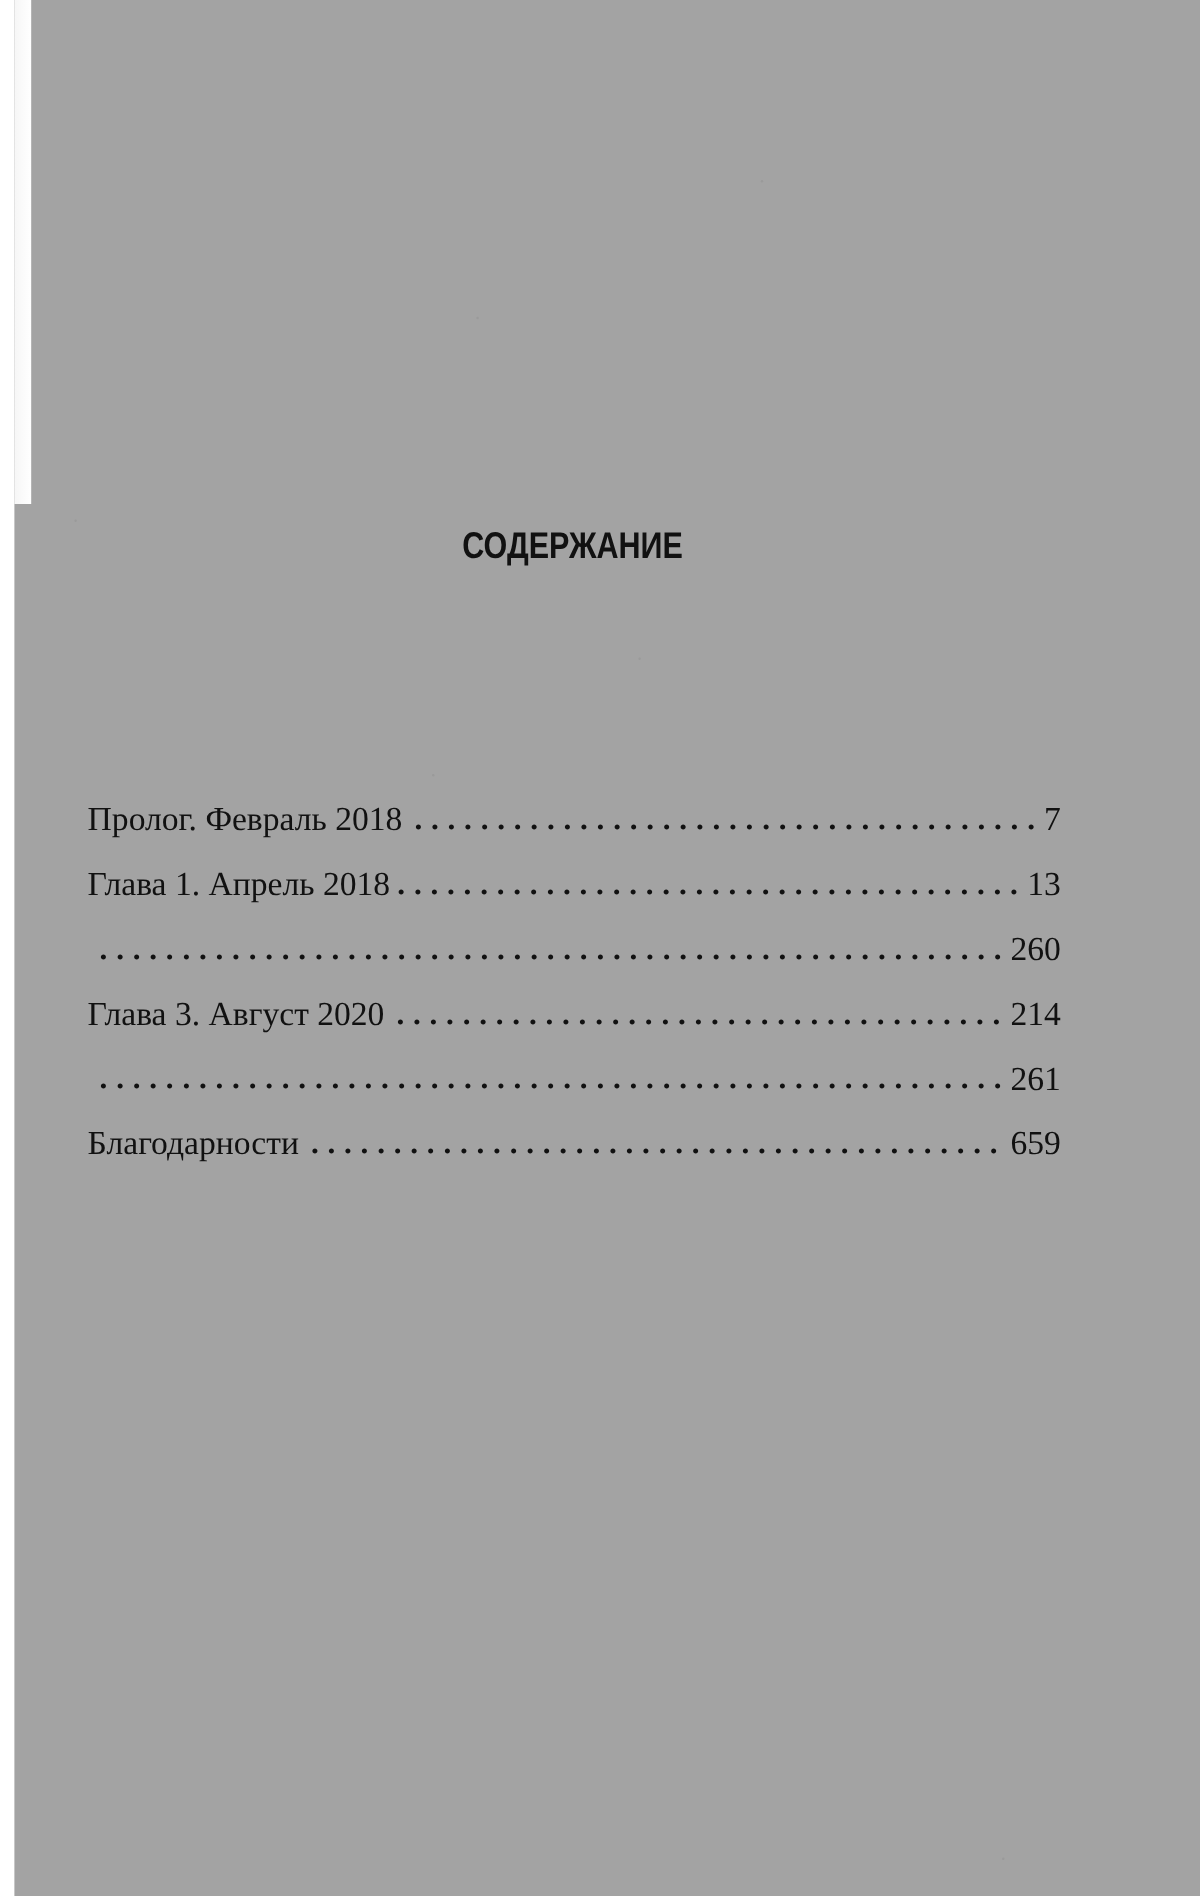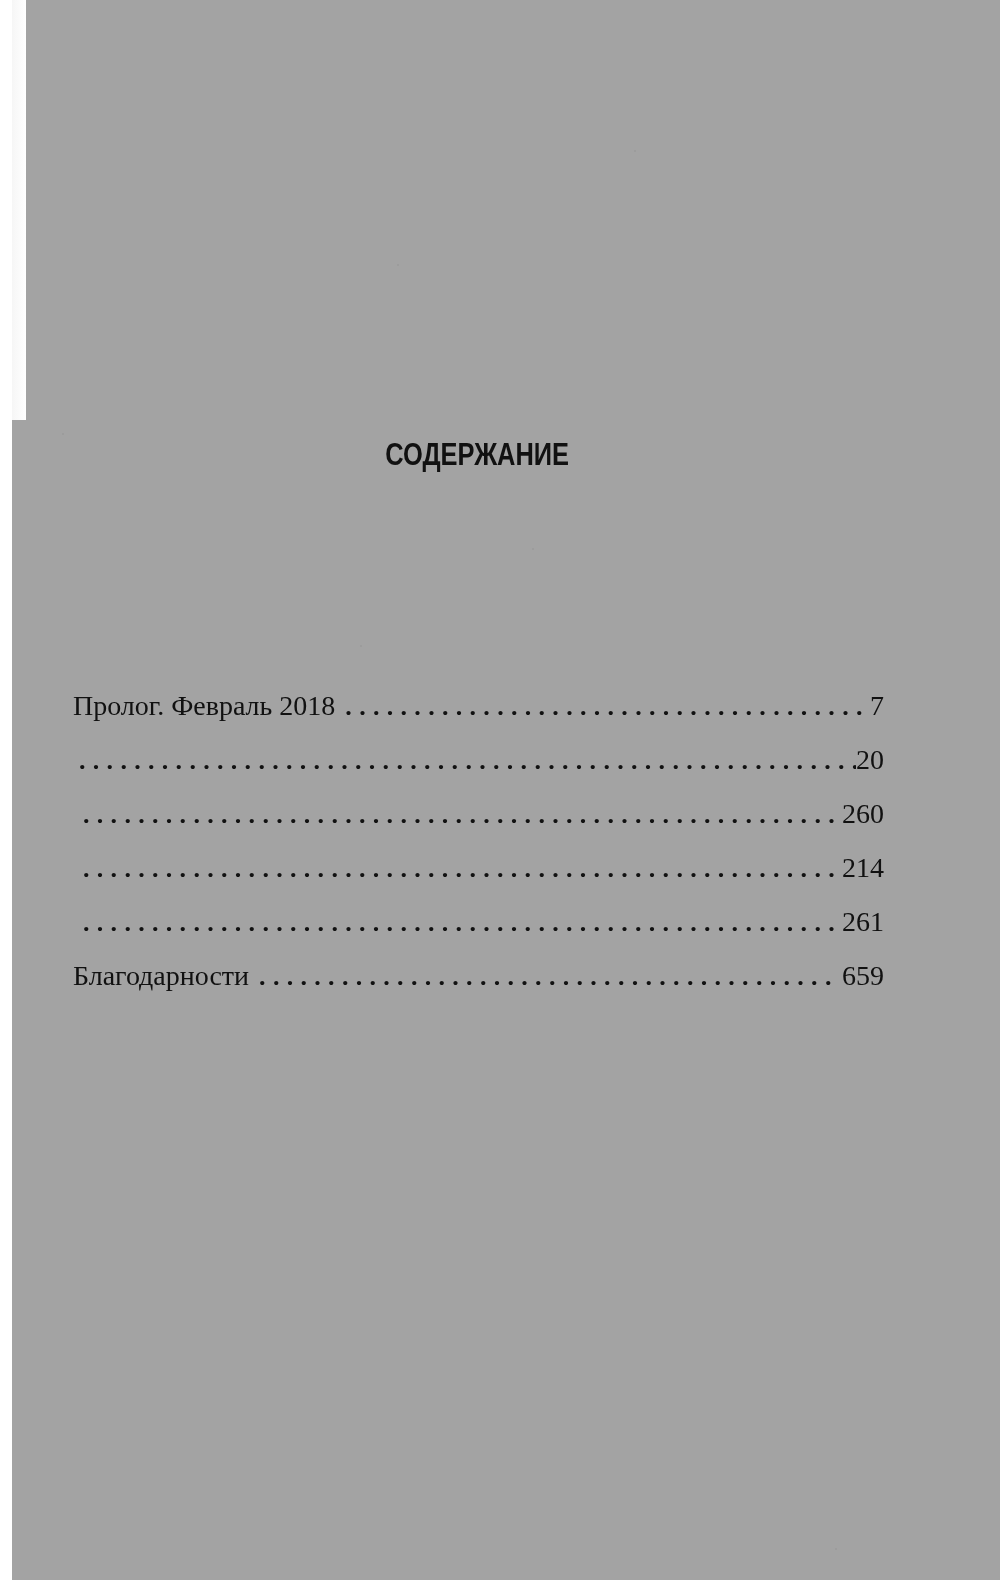--- a/index.html
+++ b/index.html
@@ -43,21 +43,21 @@
       color: #111;
     }
     .toc {
       position: absolute;
       left: 61px;
       top: 668px;
       width: 811px;
     }
     .toc-row {
       display: flex;
-      align-items: flex-end;
+      align-items: flex-start;
       height: 54px;
       font-family: "Liberation Serif", serif;
       font-size: 28px;
       color: #111;
     }
     .toc-label {
       white-space: nowrap;
       flex: 0 0 auto;
     }
     .toc-dots {
@@ -97,28 +97,30 @@
 
   <div class="title">СОДЕРЖАНИЕ</div>
 
   <div class="toc">
     <div class="toc-row">
       <span class="toc-label">Пролог. Февраль 2018</span>
       <span class="toc-dots">................................................................................................</span>
       <span class="toc-page">7</span>
     </div>
     <div class="toc-row">
+      <span class="toc-label">Глава 1. Апрель 2018</span>
       <span class="toc-dots tight">................................................................................................</span>
-      <span class="toc-page">20</span>
+      <span class="toc-page">13</span>
     </div>
     <div class="toc-row">
       <span class="toc-dots">................................................................................................</span>
       <span class="toc-page">260</span>
     </div>
     <div class="toc-row">
+      <span class="toc-label">Глава 3. Август 2020</span>
       <span class="toc-dots">................................................................................................</span>
       <span class="toc-page">214</span>
     </div>
     <div class="toc-row">
       <span class="toc-dots">................................................................................................</span>
       <span class="toc-page">261</span>
     </div>
     <div class="toc-row">
       <span class="toc-label">Благодарности</span>
       <span class="toc-dots">................................................................................................</span>

